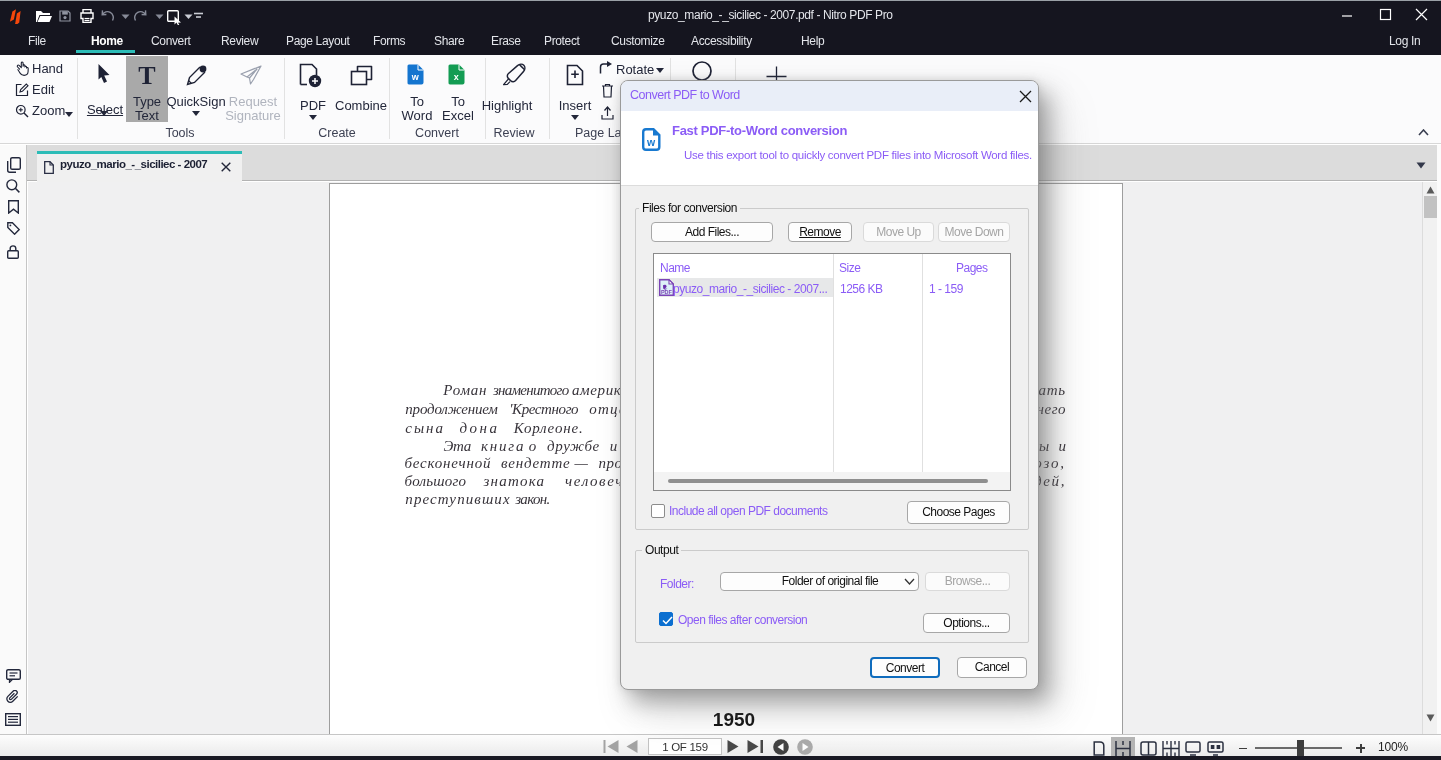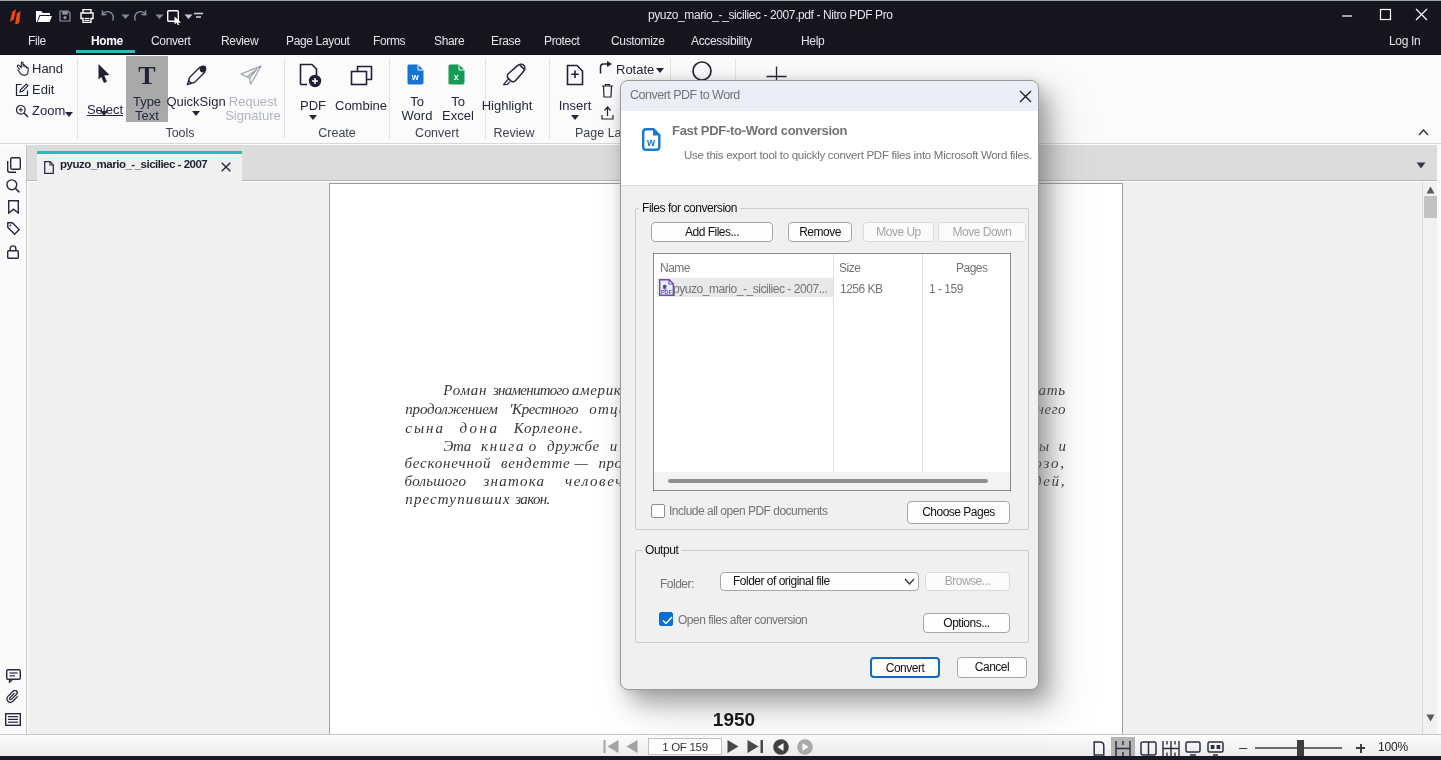--- a/index.html
+++ b/index.html
@@ -48,21 +48,21 @@
 
   
   #dialog { left:620px; top:80px; width:419px; height:610px; background:#f0f0f0; border:1px solid #9a9a9a; border-radius:8px; box-shadow:10px 12px 22px rgba(95,95,95,.5), 18px 22px 42px rgba(120,120,120,.22), 0 0 9px rgba(110,110,110,.2); }
   #dlg-title { position:absolute; left:0; top:0; width:100%; height:30px; background:#e9eef8; border-radius:7px 7px 0 0; }
   #dlg-head { position:absolute; left:0; top:30px; width:100%; height:75px; background:#fff; border-bottom:1px solid #dcdcdc; }
   .grp { position:absolute; border:1px solid #cbcbcb; border-radius:2px; }
   .grplab { position:absolute; top:-8px; background:#f0f0f0; font-size:12px; letter-spacing:-0.45px; color:#111; padding:0 3px; }
   .btn { position:absolute; background:#fdfdfd; border:1px solid #a7a7a7; border-radius:4px; font-size:12px; letter-spacing:-0.5px; color:#111; text-align:center; font-family:"Liberation Sans",sans-serif; }
   .btn.dis { background:#fbfbfb; border-color:#dadada; color:#a5a5a5; }
   .cb { position:absolute; width:14px; height:14px; background:#fff; border:1px solid #8c8c8c; border-radius:2px; }
-  .dlgtxt { position:absolute; font-size:12px; letter-spacing:-0.5px; color:#737373; white-space:nowrap; }
+  .dlgtxt { position:absolute; font-size:12px; letter-spacing:-0.5px; color:#8b5cf6; white-space:nowrap; }
 </style>
 </head>
 <body>
 <div id="win">
   <div class="abs" id="topline"></div>
   <div class="abs" id="titlebar"></div>
   <div class="abs" id="menubar"></div>
   <div id="homeu"></div>
 
   <svg class="ico" style="left:9px; top:7px;" width="13" height="17" viewBox="0 0 13 17">
@@ -438,23 +438,23 @@
       <path d="M11.5 1.2 L4 1.2 C2.4 1.2 1.2 2.4 1.2 4 L1.2 19 C1.2 20.6 2.4 21.8 4 21.8 L14.5 21.8 C16.1 21.8 17.3 20.6 17.3 19 L17.3 7 Z" fill="none" stroke="#1879d0" stroke-width="2.4"></path>
       <path d="M11 0.8 L17.7 7.5 L11 7.5 Z" fill="#1879d0"></path>
       <text x="9.2" y="17.5" font-family="Liberation Sans" font-size="10.5" font-weight="bold" fill="#1879d0" text-anchor="middle">w</text>
     </svg>
     <div class="dlgtxt" style="left:51px; top:42px; font-weight:bold; font-size:13px; letter-spacing:-0.3px;">Fast PDF-to-Word conversion</div>
     <div class="dlgtxt" style="left:63px; top:68px; font-size:11.5px; letter-spacing:-0.28px;">Use this export tool to quickly convert PDF files into Microsoft Word files.</div>
 
     <div class="grp" style="left:14px; top:127px; width:394px; height:322px;">
       <div class="grplab" style="left:3px;">Files for conversion</div>
       <div class="btn" style="left:15px; top:13px; width:122px; height:20px; line-height:18px;">Add Files...</div>
-      <div class="btn" style="left:152px; top:13px; width:64px; height:20px; line-height:18px;">Remove</div>
+      <div class="btn" style="left:152px; top:13px; width:64px; height:20px; line-height:18px;text-decoration:underline;">Remove</div>
       <div class="btn dis" style="left:227px; top:13px; width:71px; height:20px; line-height:18px;">Move Up</div>
-      <div class="btn dis" style="left:302px; top:13px; width:88px; height:20px; line-height:18px;">Move Down</div>
+      <div class="btn dis" style="left:302px; top:13px; width:72px; height:20px; line-height:18px;">Move Down</div>
 
       <div style="position:absolute; left:17px; top:44px; width:358px; height:238px; background:#fff; border:1px solid #8a8a8a;">
         <div style="position:absolute; left:179px; top:0; width:1px; height:236px; background:#e0e0e0;"></div>
         <div style="position:absolute; left:268px; top:0; width:1px; height:236px; background:#e0e0e0;"></div>
         <div class="dlgtxt" style="left:6px; top:7px;">Name</div>
         <div class="dlgtxt" style="left:185px; top:7px;">Size</div>
         <div class="dlgtxt" style="left:274px; top:7px;margin-left:28px;">Pages</div>
         <div style="position:absolute; left:3px; top:24px; width:176px; height:19px; background:#e7e8e9;"></div>
         <svg class="ico" style="left:5px; top:25px;" width="15" height="17" viewBox="0 0 15 17">
           <path d="M0.7 0.7 L10 0.7 L14.3 5 L14.3 16.3 L0.7 16.3 Z" fill="#ddf1f7" stroke="#7b44b5" stroke-width="1.4"></path>
@@ -470,21 +470,21 @@
       </div>
     </div>
 
     <div class="cb" style="left:30px; top:423px;"></div>
     <div class="dlgtxt" style="left:48px; top:423px;">Include all open PDF documents</div>
     <div class="btn" style="left:286px; top:420px; width:103px; height:23px; line-height:21px;">Choose Pages</div>
 
     <div class="grp" style="left:14px; top:469px; width:394px; height:93px;">
       <div class="grplab" style="left:6px;">Output</div>
       <div class="dlgtxt" style="left:24px; top:26px;">Folder:</div>
-      <div class="btn" style="left:84px; top:21px; width:199px; height:19px; text-align:left; padding-left:12px; line-height:17px;">Folder of original file</div>
+      <div class="btn" style="left:84px; top:21px; width:199px; height:19px; text-align:center; padding-left:21px; line-height:17px;">Folder of original file</div>
       <svg class="ico" style="left:268px; top:27px;" width="11" height="7" viewBox="0 0 11 7">
           <path d="M1 1 L5.5 6 L10 1" fill="none" stroke="#333" stroke-width="1.3"></path>
         </svg>
       <div class="btn dis" style="left:289px; top:21px; width:85px; height:19px; line-height:17px;">Browse...</div>
       <div class="cb" style="left:23px; top:61px; background:#0b6fd0; border-color:#0b6fd0;"></div>
       <svg class="ico" style="left:26px; top:65px;" width="11" height="9" viewBox="0 0 11 9">
           <path d="M1 4.5 L4 7.5 L10 1" fill="none" stroke="#fff" stroke-width="1.5"></path>
         </svg>
       <div class="dlgtxt" style="left:42px; top:62px;">Open files after conversion</div>
       <div class="btn" style="left:287px; top:62px; width:87px; height:20px; line-height:18px;">Options...</div>

